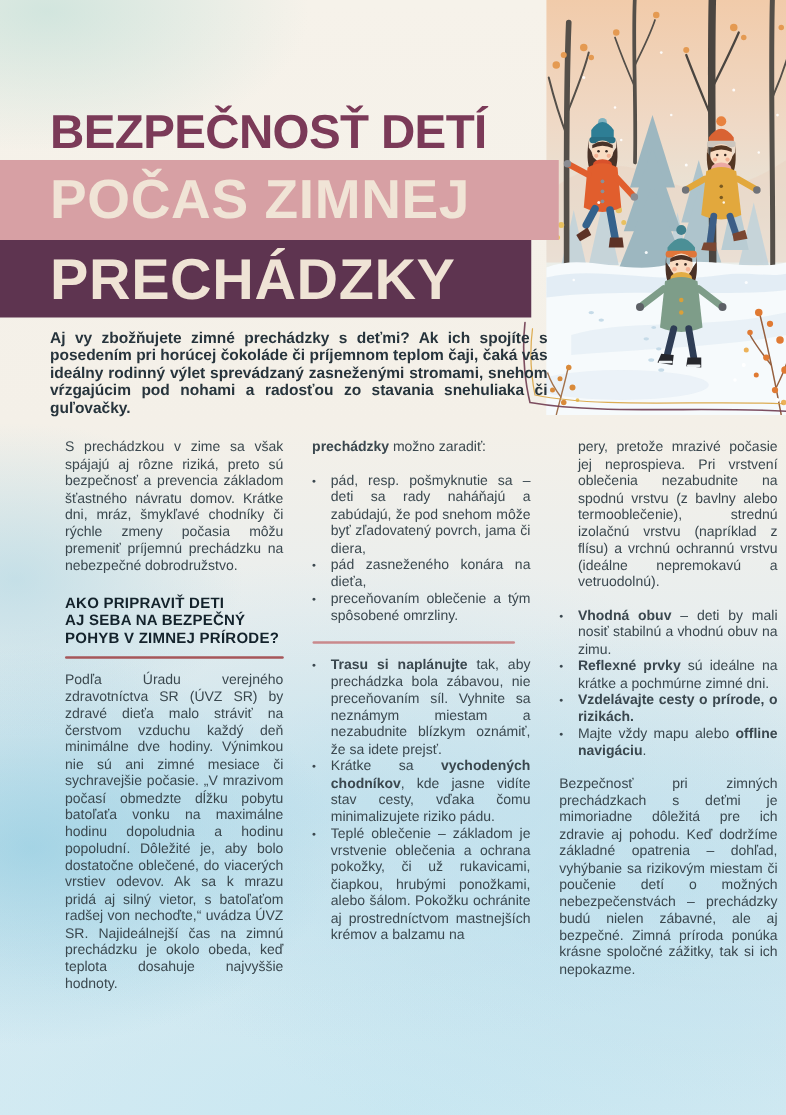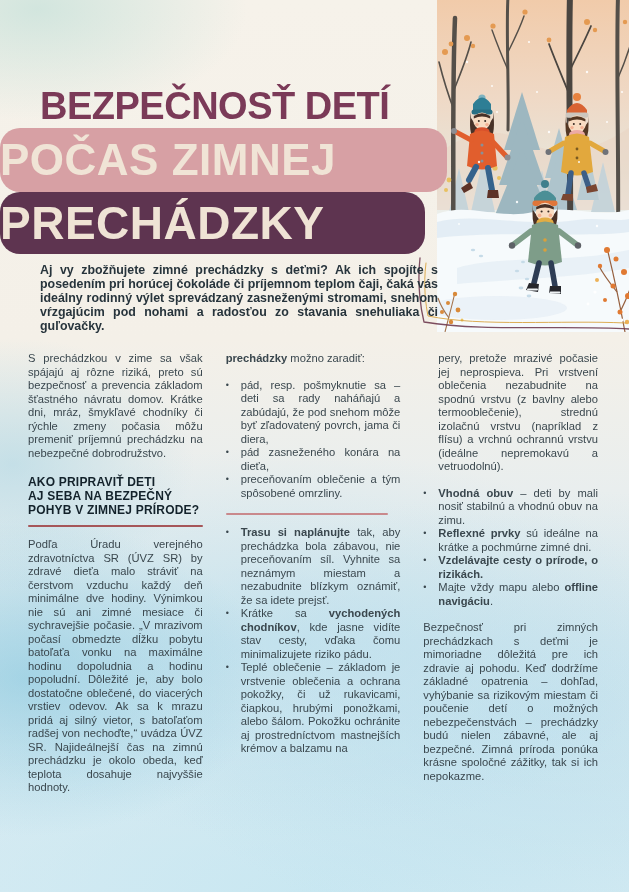--- a/index.html
+++ b/index.html
@@ -13,32 +13,32 @@
       radial-gradient(ellipse 520px 260px at 45% 72%, rgba(175,218,235,.5), rgba(175,218,235,0) 75%),
       radial-gradient(ellipse 560px 300px at 88% 80%, rgba(170,215,233,.45), rgba(170,215,233,0) 75%),
       radial-gradient(ellipse 700px 260px at 50% 100%, rgba(190,228,240,.6), rgba(190,228,240,0) 80%),
       linear-gradient(180deg,#f6f2ea 0%,#f4f0e8 38%,#e9eeee 55%,#dcebf0 72%,#d9ecf3 100%);
   }
   .title-1{
     position:absolute;top:86px;left:40px;margin:0;z-index:2;
     font-size:38px;font-weight:800;letter-spacing:-.5px;line-height:1.1;
     color:var(--title-maroon,#7b3a58);
   }
-  .band{position:absolute;left:0;z-index:3;display:flex;align-items:center;box-sizing:border-box;font-weight:800;border-radius:20px;}
+  .band{position:absolute;left:0;z-index:3;display:flex;align-items:center;padding-left:40px;box-sizing:border-box;font-weight:800;}
   .band-pink{top:128px;width:447px;height:64px;background:var(--band-pink-bg,#d7a0a4);}
   .band-pink .band-text{font-size:44px;color:var(--band-pink-text,#f0e4d6);letter-spacing:.5px;}
   .band-purple{top:192px;width:425px;height:62px;background:var(--band-purple-bg,#5e3450);}
   .band-purple .band-text{font-size:46px;color:var(--band-purple-text,#efe3d5);letter-spacing:.5px;}
   .intro{
     position:absolute;top:263px;left:40px;width:398px;margin:0;z-index:2;
     font-size:12.4px;line-height:14px;font-weight:700;color:var(--intro-text,#27343c);
     text-align:justify;
   }
   .columns{
-    position:absolute;top:352px;left:28px;width:570px;z-index:2;
+    position:absolute;top:352px;left:52px;width:570px;z-index:2;
     display:flex;gap:23px;align-items:flex-start;
   }
   .col{flex:1 1 0;min-width:0;color:var(--body-text,#3a474e);font-size:11.2px;line-height:13.5px;}
   .para{margin:0 0 13px;text-align:justify;}
   .para.indent{padding-left:15px;}
   .para b{font-weight:700;}
   .sec-h{
     margin:16px 0 8px;font-size:12px;line-height:13.8px;font-weight:700;
     color:var(--heading-text,#13222b);white-space:pre-line;letter-spacing:.2px;
   }

